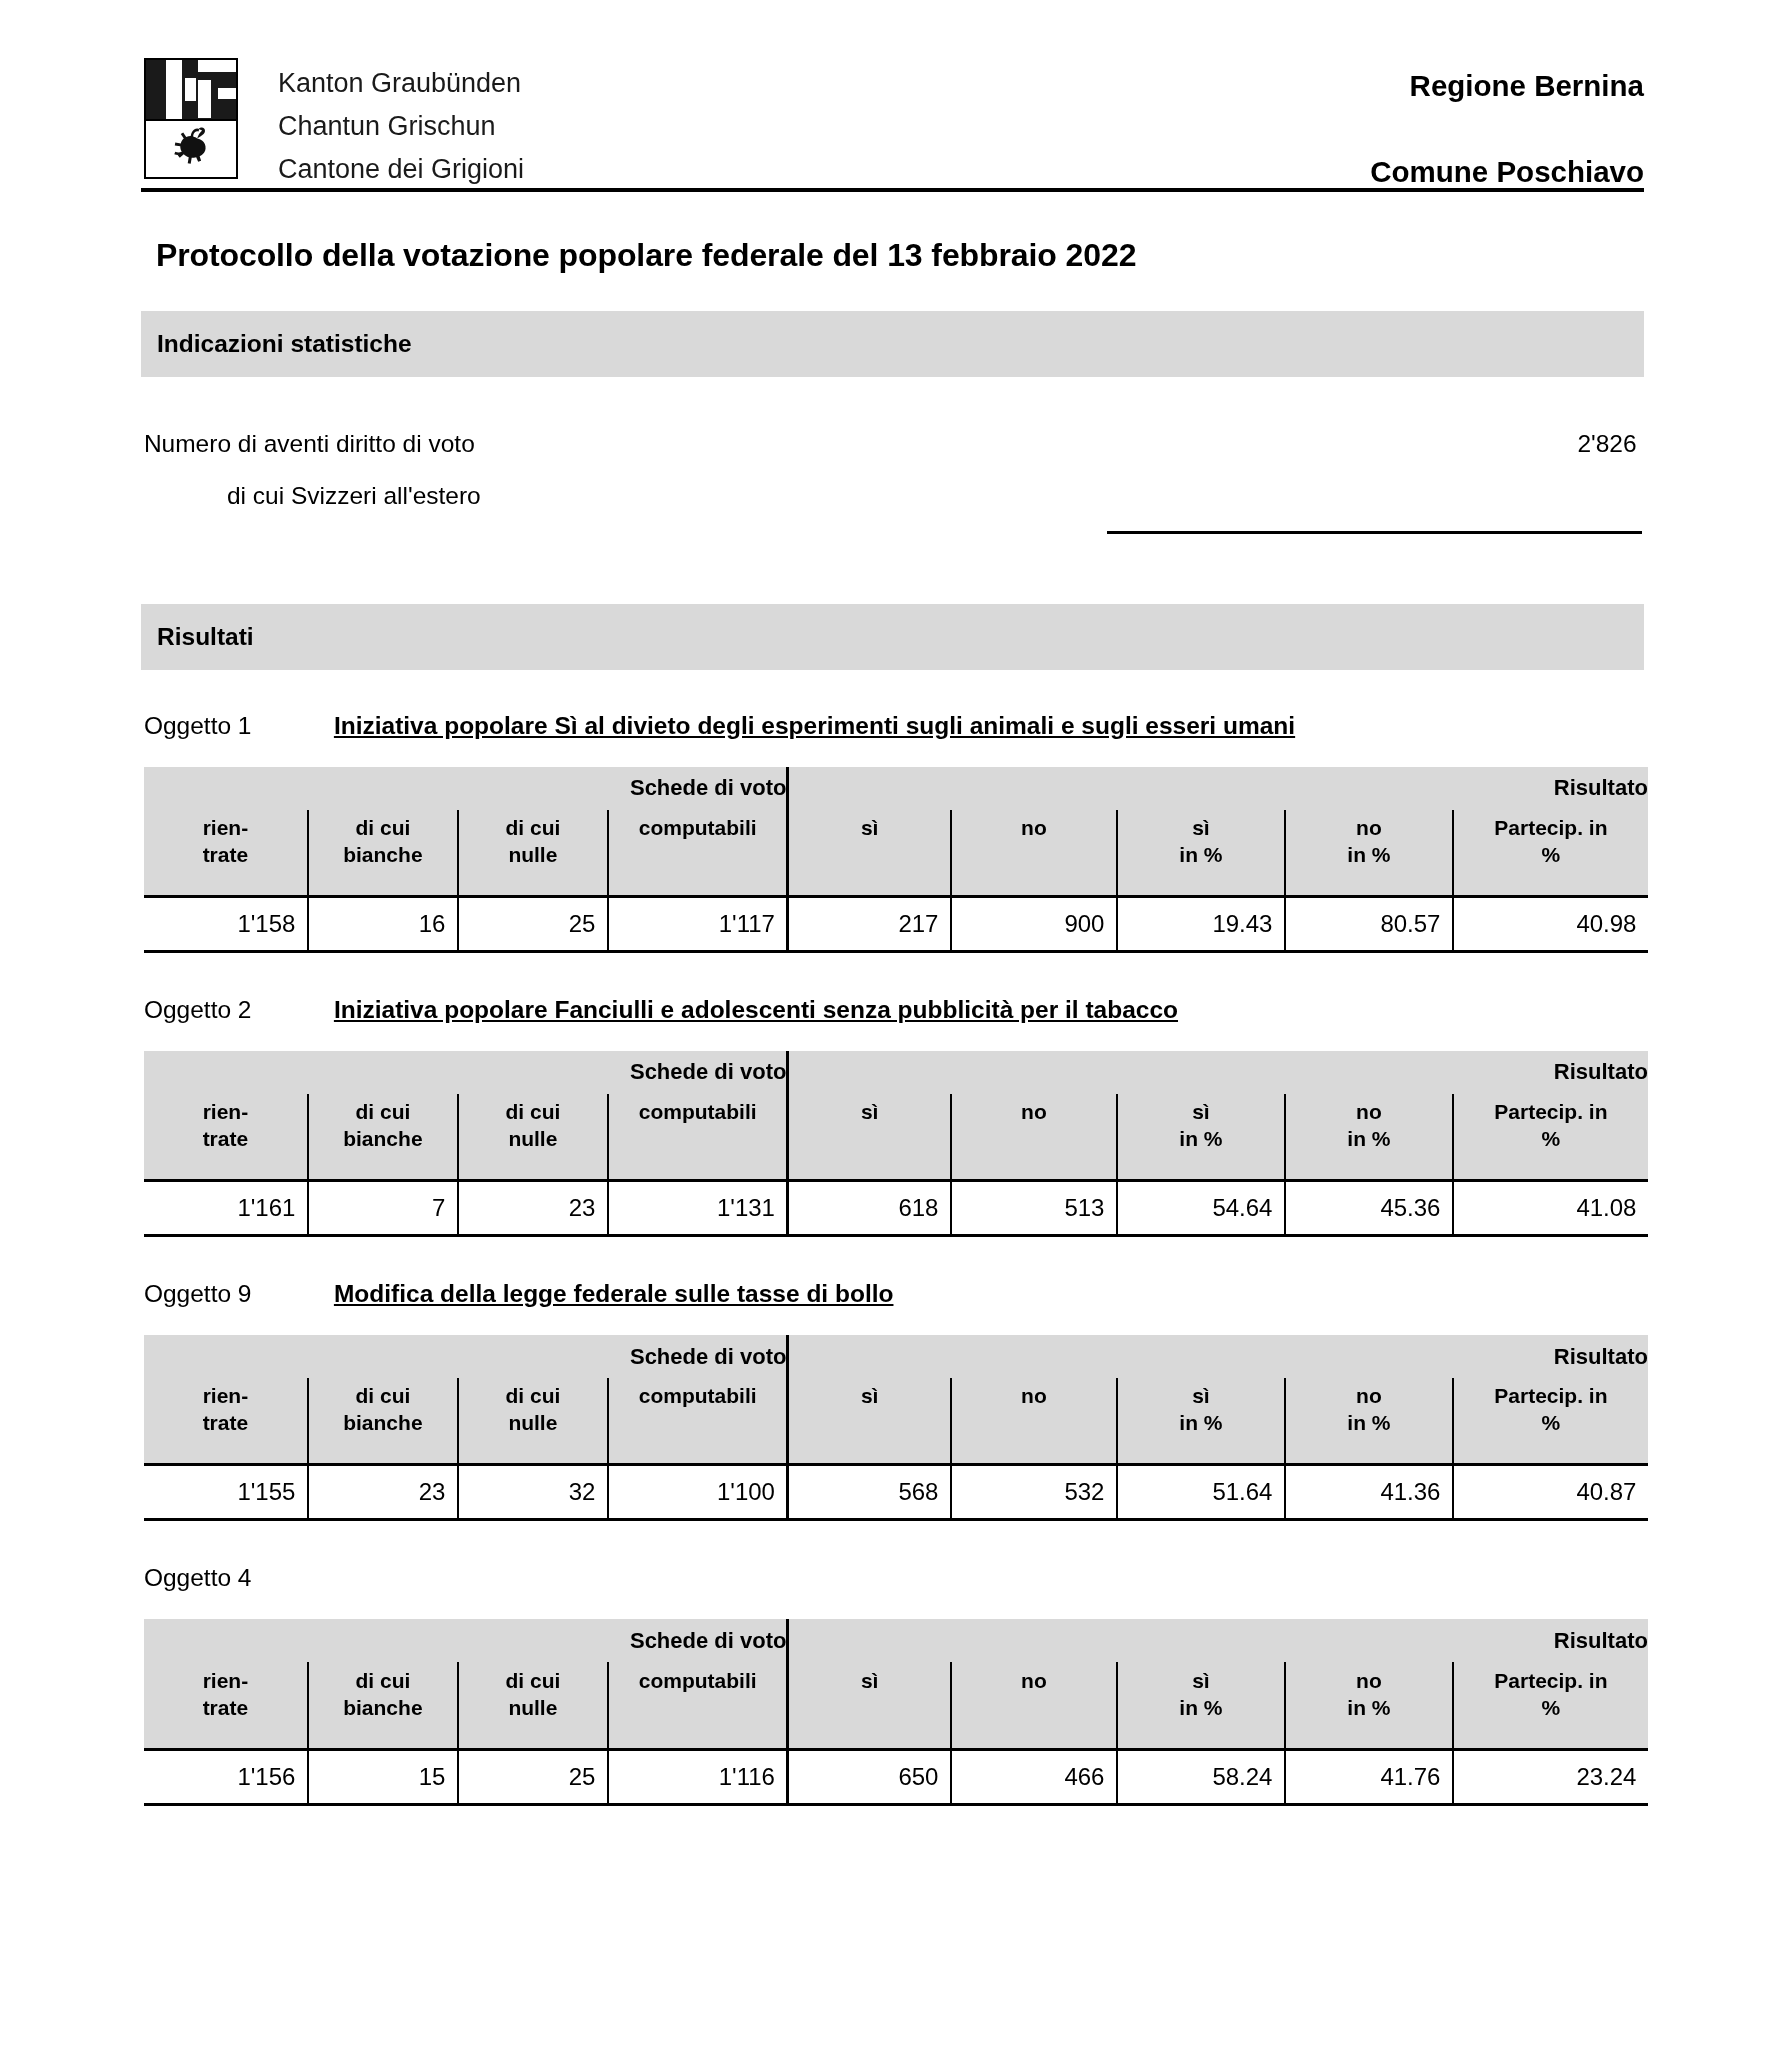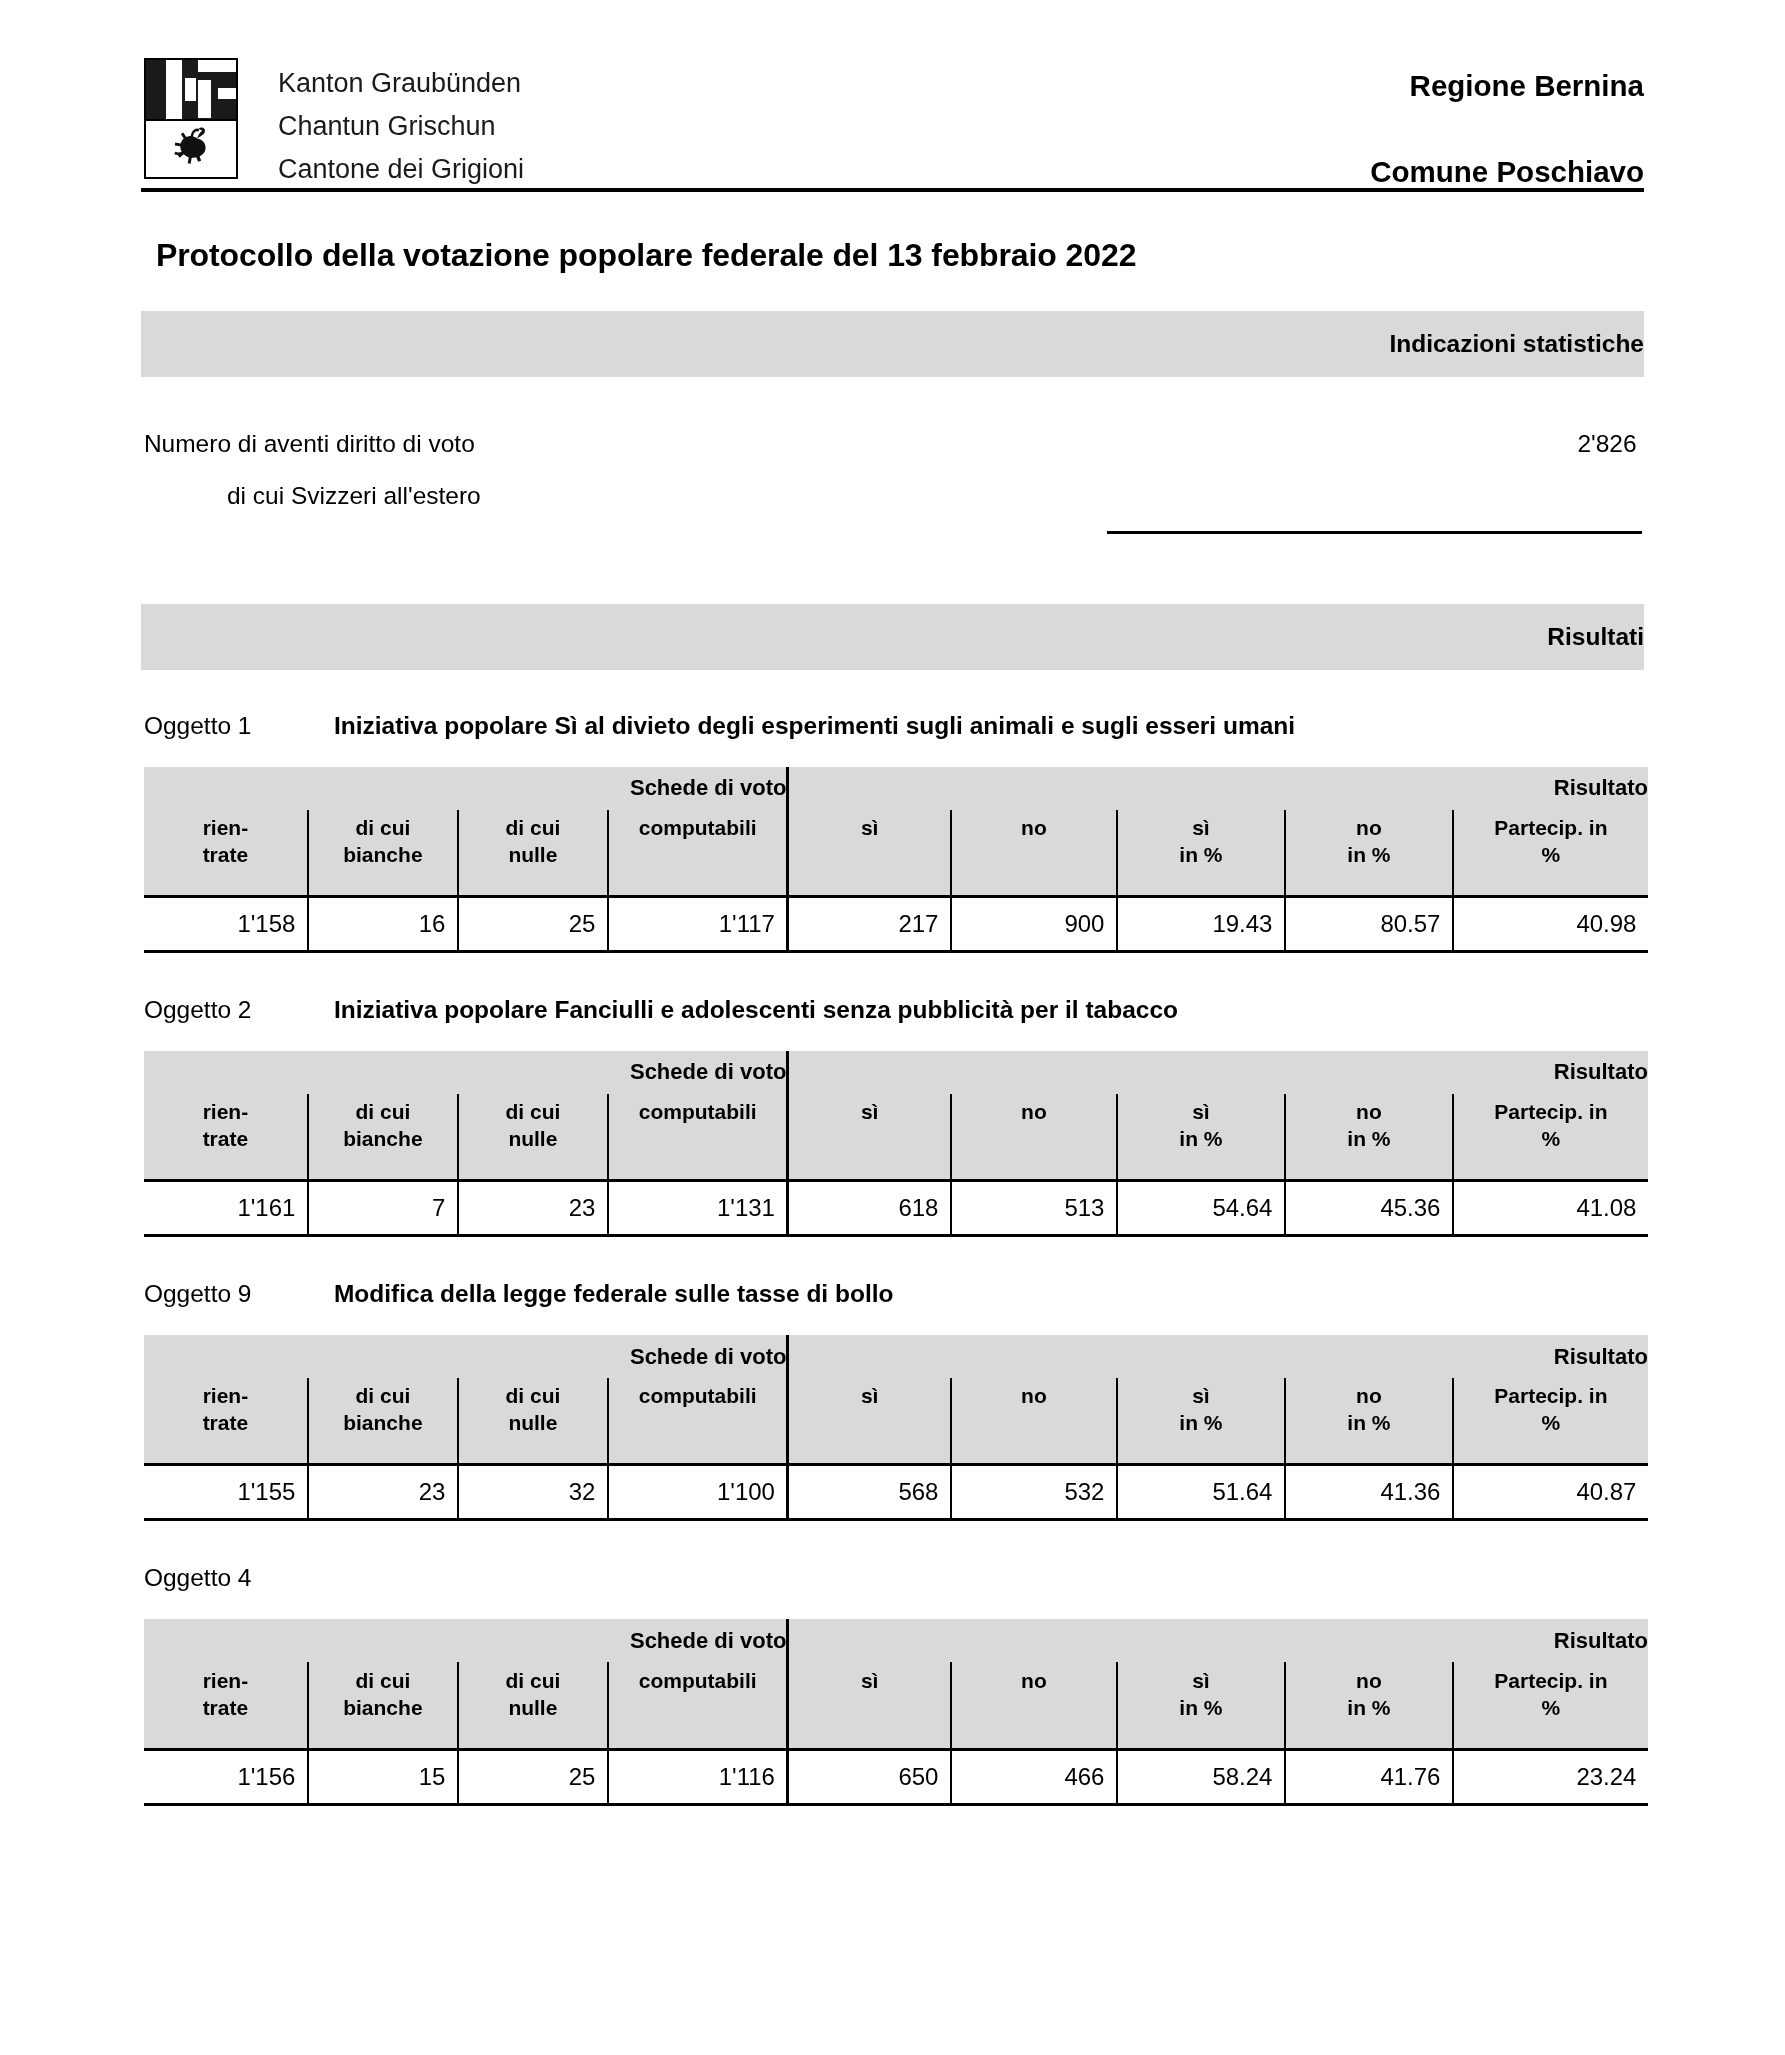--- a/index.html
+++ b/index.html
@@ -114,21 +114,20 @@
   .band {
     background: #d9d9d9;
     height: 66px;
     display: flex;
     align-items: center;
     padding-left: 16px;
     box-sizing: border-box;
     font-size: 24.5px;
     font-weight: bold;
     margin-top: 37px;
-    justify-content: flex-end;
   }
   .band.results { margin-top: 70px; }
 
   
   .stats {
     margin-top: 41px;
     padding-left: 2.9px;
   }
   .stat-row {
     display: flex;
@@ -156,21 +155,21 @@
   .object-block.first { margin-top: 42px; }
 
   .object-head {
     display: flex;
     align-items: baseline;
     padding-left: 2.9px;
     font-size: 24.5px;
     margin-bottom: 27px;
   }
   .object-head .oid { width: 190px; font-weight: 400; }
-  .object-head .otitle { font-weight: bold; }
+  .object-head .otitle { font-weight: bold; text-decoration: underline; }
 
   table.vote {
     border-collapse: collapse;
     width: 1503px;
     table-layout: fixed;
     margin-left: 2.9px;
   }
   table.vote th, table.vote td {
     padding: 0;
     font-size: 21px;

